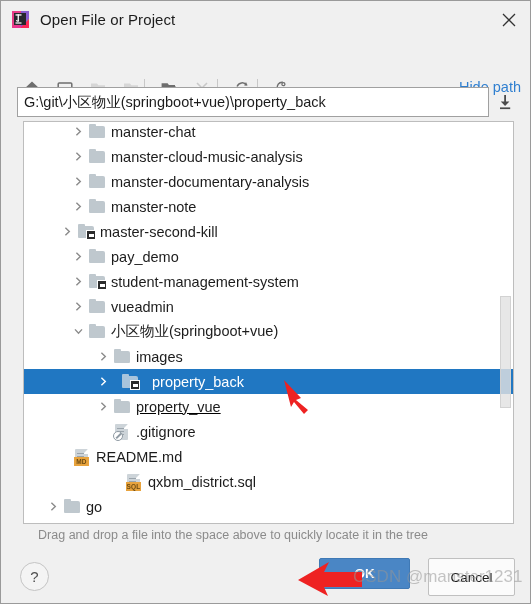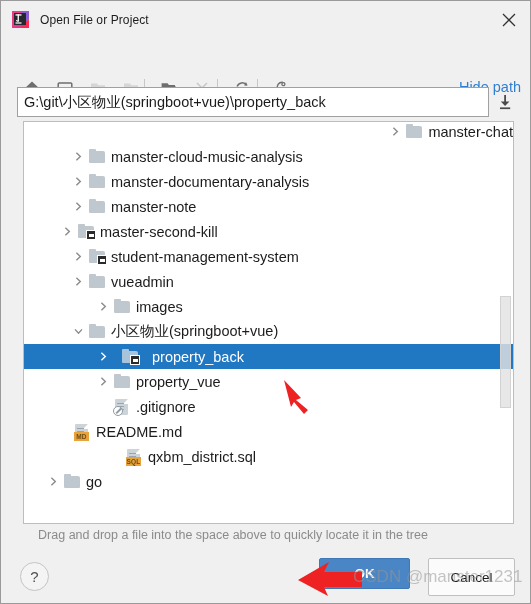--- a/index.html
+++ b/index.html
@@ -31,21 +31,21 @@
     align-items: center;
   }
   .ij-logo {
     width: 19px; height: 19px;
     margin-left: 10px;
     position: relative;
     flex: 0 0 auto;
   }
   .title-text {
     margin-left: 10px;
-    font-size: 12px;
+    font-size: 15px;
     color: #1c1c1c;
     letter-spacing: .1px;
   }
   .close-btn {
     position: absolute;
     right: 0; top: 0;
     width: 46px; height: 37px;
     display: flex; align-items: center; justify-content: center;
     cursor: default;
   }
@@ -423,21 +423,21 @@
       <svg width="20" height="20" viewBox="0 0 20 20">
         <rect x="9.2" y="3" width="1.8" height="8.2" fill="#4a4a4a"></rect>
         <path d="M5.8 9.6 L10.1 14 L14.4 9.6 Z" fill="#4a4a4a"></path>
         <rect x="5" y="15.4" width="10.2" height="1.7" fill="#4a4a4a"></rect>
       </svg>
     </div>
   </div>
 
   <div class="tree-panel">
     <div class="tree-inner" id="tree-inner">
-        <div class="row" style="padding-left: 47px; justify-content: flex-end;">
+        <div class="row" style="padding-left: 47px;">
           <div class="chev">
             <svg width="11" height="11" viewBox="0 0 11 11">
               <path d="M3.4 1.8 L7.3 5.5 L3.4 9.2" stroke="#8b8b8b" stroke-width="1.4" fill="none"></path>
             </svg>
           </div>
           <div class="ico">
             <div class="folder"></div>
           </div>
           <div class="label">manster-chat</div>
         </div>
@@ -487,70 +487,81 @@
           <div class="label">master-second-kill</div>
         </div>
         <div class="row" style="padding-left: 47px;">
           <div class="chev">
             <svg width="11" height="11" viewBox="0 0 11 11">
               <path d="M3.4 1.8 L7.3 5.5 L3.4 9.2" stroke="#8b8b8b" stroke-width="1.4" fill="none"></path>
             </svg>
           </div>
           <div class="ico">
             <div class="folder"></div>
+          </div>
+          <div class="label">pay_demo</div>
+        </div>
+        <div class="row" style="padding-left: 47px;">
+          <div class="chev">
+            <svg width="11" height="11" viewBox="0 0 11 11">
+              <path d="M3.4 1.8 L7.3 5.5 L3.4 9.2" stroke="#8b8b8b" stroke-width="1.4" fill="none"></path>
+            </svg>
+          </div>
+          <div class="ico">
+            <div class="folder"></div>
             <div class="badge-mod"></div>
           </div>
           <div class="label">student-management-system</div>
         </div>
         <div class="row" style="padding-left: 47px;">
           <div class="chev">
             <svg width="11" height="11" viewBox="0 0 11 11">
               <path d="M3.4 1.8 L7.3 5.5 L3.4 9.2" stroke="#8b8b8b" stroke-width="1.4" fill="none"></path>
             </svg>
           </div>
           <div class="ico">
             <div class="folder"></div>
           </div>
           <div class="label">vueadmin</div>
         </div>
+        <div class="row" style="padding-left: 47px;">
+          <div class="chev">
+            <svg width="11" height="11" viewBox="0 0 11 11">
+              <path d="M2 3.4 L5.5 7.2 L9 3.4" stroke="#8b8b8b" stroke-width="1.4" fill="none"></path>
+            </svg>
+          </div>
+          <div class="ico">
+            <div class="folder"></div>
+          </div>
+          <div class="label">小区物业(springboot+vue)</div>
+        </div>
         <div class="row" style="padding-left: 72px;">
           <div class="chev">
             <svg width="11" height="11" viewBox="0 0 11 11">
               <path d="M3.4 1.8 L7.3 5.5 L3.4 9.2" stroke="#8b8b8b" stroke-width="1.4" fill="none"></path>
             </svg>
           </div>
           <div class="ico">
             <div class="folder"></div>
           </div>
           <div class="label">images</div>
         </div>
-        <div class="row" style="padding-left: 47px;">
-          <div class="chev">
-            <svg width="11" height="11" viewBox="0 0 11 11">
-              <path d="M2 3.4 L5.5 7.2 L9 3.4" stroke="#8b8b8b" stroke-width="1.4" fill="none"></path>
-            </svg>
-          </div>
-          <div class="ico">
-            <div class="folder"></div>
-          </div>
-          <div class="label">小区物业(springboot+vue)</div>
-        </div>
         <div class="row sel" style="padding-left: 72px;">
           <div class="chev">
             <svg width="11" height="11" viewBox="0 0 11 11">
               <path d="M3.4 1.8 L7.3 5.5 L3.4 9.2" stroke="#ffffff" stroke-width="1.4" fill="none"></path>
             </svg>
           </div>
           <div class="ico">
             <div class="folder"></div>
             <div class="badge-mod"></div>
           </div>
           <div class="label">property_back</div>
         </div>
-        <div class="row" style="padding-left: 72px;">
+        <div class="row" style="padding-left: 72px; text-decoration: underline;">
           <div class="chev">
             <svg width="11" height="11" viewBox="0 0 11 11">
               <path d="M3.4 1.8 L7.3 5.5 L3.4 9.2" stroke="#8b8b8b" stroke-width="1.4" fill="none"></path>
             </svg>
           </div>
           <div class="ico">
             <div class="folder"></div>
           </div>
           <div class="label">property_vue</div>
         </div>

